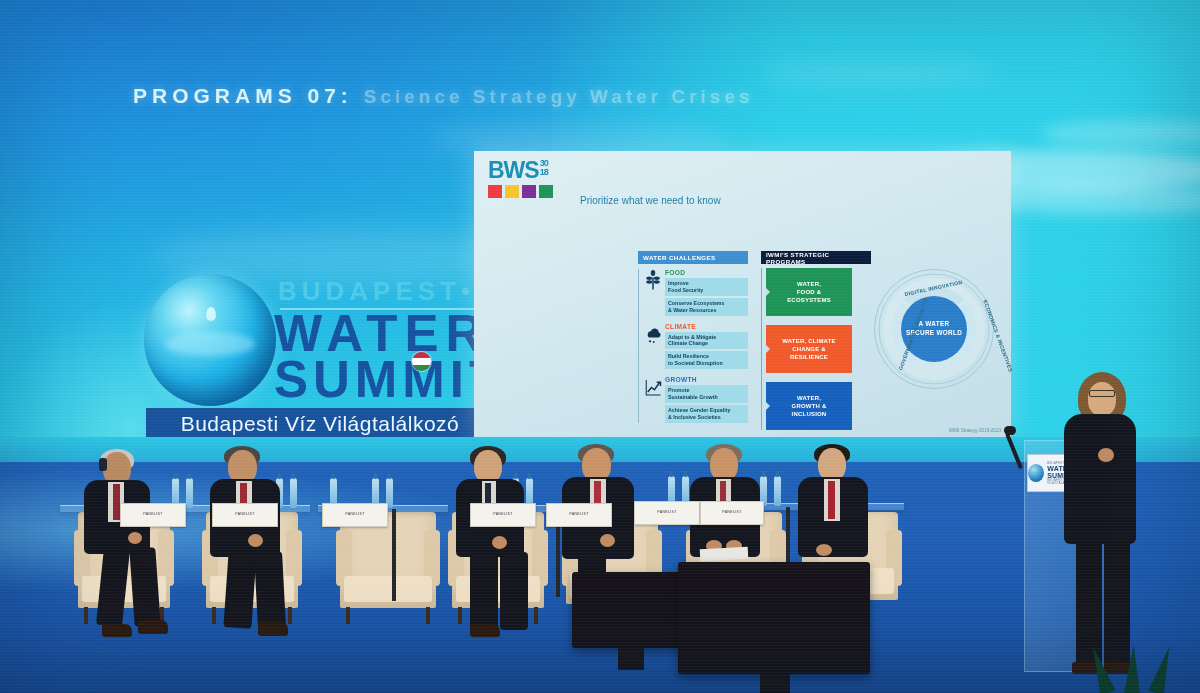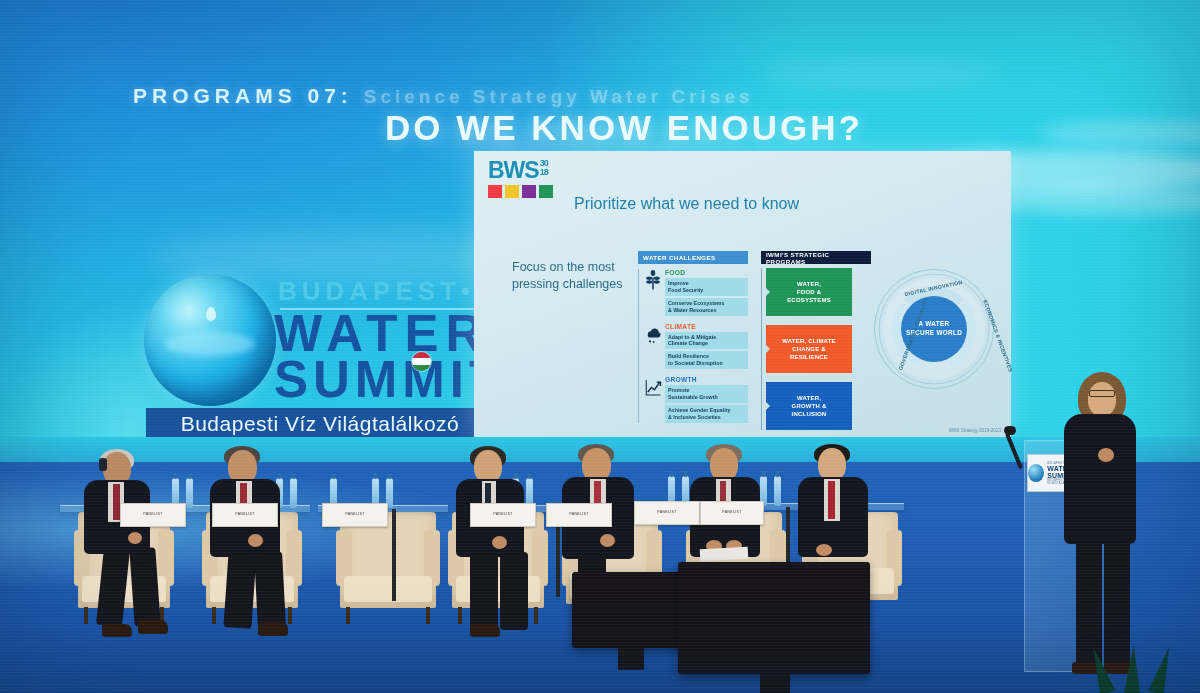--- a/index.html
+++ b/index.html
@@ -56,21 +56,21 @@
   
   .slide{position:absolute;left:474px;top:151px;width:537px;height:288px;
     background:linear-gradient(160deg,#dff0f4 0%,#cfe6ee 55%,#c3dee8 100%);
     box-shadow:0 0 24px rgba(255,255,255,.25);}
   .bws{position:absolute;left:14px;top:8px;width:74px;}
   .bws-word{font-size:23px;font-weight:700;color:#1a8fb5;letter-spacing:-1px;line-height:1;}
   .bws-yr{display:inline-block;font-size:9px;line-height:9px;font-weight:700;color:#1a8fb5;vertical-align:top;margin-left:1px;}
   .bws-sq{display:flex;gap:3px;margin-top:3px;}
   .bws-sq i{width:14px;height:13px;display:block;}
   .s-title{position:absolute;left:106px;top:26px;font-size:13.5px;font-weight:700;color:#123a5c;}
-  .s-sub{position:absolute;left:100px;top:44px;font-size:16px;color:#1f7fa8;text-align:right;}
+  .s-sub{position:absolute;left:106px;top:44px;font-size:10px;color:#1f7fa8;text-align:right;}
   .s-focus{position:absolute;left:38px;top:108px;width:112px;font-size:12.5px;color:#2a6b86;line-height:1.35;}
 
   .col{position:absolute;top:100px;}
   .col-hdr{height:13px;display:flex;align-items:center;padding:0 5px;
     font-size:6.2px;font-weight:700;color:#fff;letter-spacing:.4px;}
   .colA{left:164px;width:110px;}
   .colA .col-hdr{background:#3d8fd0;}
   .colB{left:287px;width:110px;}
   .colB .col-hdr{background:#0c1b3a;}
   .colA .body{border-left:1px solid #8fb8c8;margin-top:5px;padding-left:4px;}
@@ -169,21 +169,20 @@
   <div class="cloudband c2"></div>
   <div class="cloudband c3"></div>
   <div class="cloudband c4"></div>
   <div class="cloudband c5"></div>
   <div class="cloudband c6"></div>
 
   <div class="sess-line">
     <span>PROGRAMS 07:</span>
     <span class="sess-sub">Science Strategy Water Crises</span>
   </div>
-  <div class="big-title">DO WE KNOW ENOUGH?</div>
 
   <div class="logo">
     <div class="globe">
         <div class="drop"></div>
       </div>
     <div class="lg-bud">
       <span>BUDAPEST</span><span>•</span><span class="lg-yr">2019</span>
     </div>
     <div class="lg-rule"></div>
     <div class="lg-water">WATER</div>
@@ -200,21 +199,20 @@
         <span>BWS</span><span class="bws-yr"><span>30</span><br><span>18</span></span>
       </div>
       <div class="bws-sq" id="bwsSq">
           <i style="background: rgb(239, 59, 66);"></i>
           <i style="background: rgb(247, 197, 42);"></i>
           <i style="background: rgb(124, 47, 150);"></i>
           <i style="background: rgb(30, 148, 86);"></i>
         </div>
     </div>
     <div class="s-sub">Prioritize what we need to know</div>
-    <div class="s-focus">Focus on the most pressing challenges</div>
 
     <div class="col colA">
       <div class="col-hdr">WATER CHALLENGES</div>
       <div class="body" id="challengeList">
           <div class="grp">
             <span class="gicon"><svg viewBox="0 0 24 28">
                 <g fill="#123a5c">
                   <rect x="11" y="10" width="2" height="16"></rect>
                   <ellipse cx="12" cy="4" rx="3" ry="4"></ellipse>
                   <ellipse cx="7" cy="11" rx="4" ry="2.2"></ellipse>

